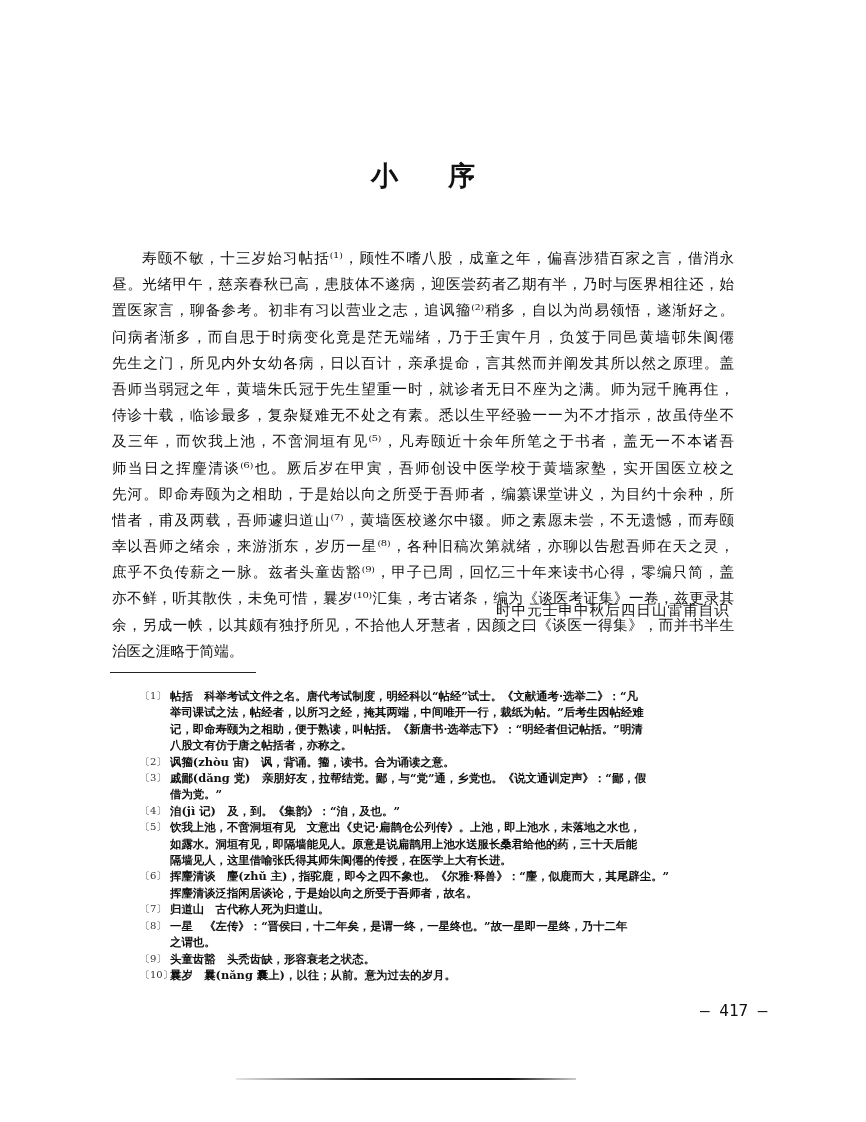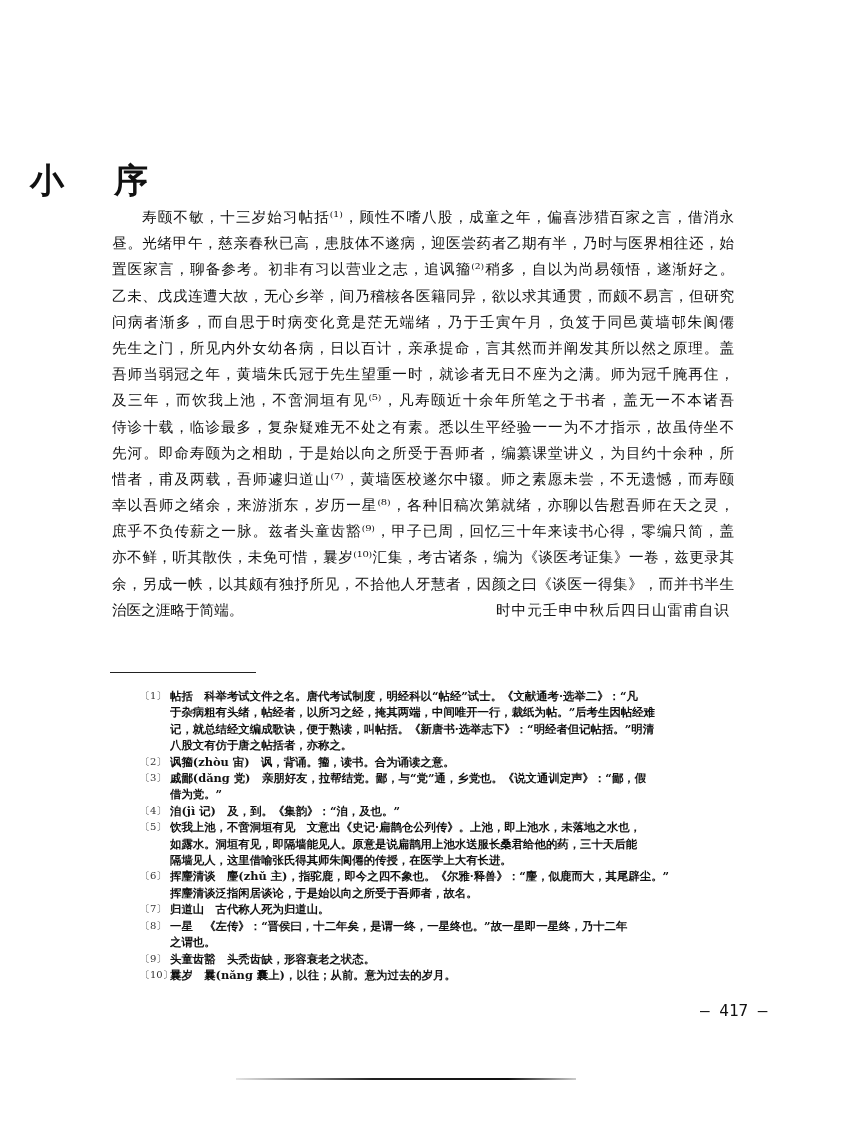--- a/index.html
+++ b/index.html
@@ -1,25 +1,25 @@
 <!DOCTYPE html>
 <html><head>
 <meta charset="utf-8">
 <style>
   html, body { margin: 0; padding: 0; background: #ffffff; }
   body { width: 866px; height: 1122px; position: relative; overflow: hidden;
          font-family: "DejaVu Serif", "Liberation Serif", serif; color: #111; }
-  .title { position: absolute; top: 158px; left: 0; width: 866px; 
-           font-family: "DejaVu Sans", sans-serif; font-size: 34px; font-weight: bold;
+  .title { position: absolute; top: 158px; left: 0; width: 866px; text-align: center;
+           font-family: "DejaVu Sans", sans-serif; font-size: 27px; font-weight: bold;
            letter-spacing: 50px; padding-left: 30px; box-sizing: border-box; }
   .body-text { position: absolute; top: 204px; left: 112px; width: 622px;
                font-size: 14.6px; line-height: 26.2px; text-align: justify; }
   .body-line { display: block; white-space: nowrap; overflow: hidden; height: 26.2px;
                text-align-last: justify; }
-  .body-line.indent { padding-left: 30px; }
+  .body-line.indent { padding-left: 30px; margin-top: 41px; }
   .body-line.last { text-align-last: left; }
   .signature { position: absolute; top: 601px; left: 462px; font-size: 14.6px;
                letter-spacing: 1px; margin-left: 34px; }
   .rule { position: absolute; top: 672px; left: 110px; width: 146px; height: 1px;
           background: #222; }
   .notes { position: absolute; top: 688px; left: 140px; width: 622px;
            font-size: 11.4px; line-height: 16.4px; }
   .note { display: flex; }
   .note-num { width: 30px; flex: none; font-size: 10px; color: #333; }
   .note-lines { flex: 1; font-weight: bold; }
@@ -31,46 +31,46 @@
 </style>
 </head>
 <body>
 
 <div class="title">小序</div>
 
 <div class="body-text" id="body">
     <span class="body-line indent">寿颐不敏，十三岁始习帖括⁽¹⁾，顾性不嗜八股，成童之年，偏喜涉猎百家之言，借消永</span>
     <span class="body-line">昼。光绪甲午，慈亲春秋已高，患肢体不遂病，迎医尝药者乙期有半，乃时与医界相往还，始</span>
     <span class="body-line">置医家言，聊备参考。初非有习以营业之志，追讽籀⁽²⁾稍多，自以为尚易领悟，遂渐好之。</span>
-    <span class="body-line">乙未、戊戌连遭大故，无心乡举，间乃稽核各医籍同异，欲以求其通贯，而颇不易言，但研究</span>
     <span class="body-line">问病者渐多，而自思于时病变化竟是茫无端绪，乃于壬寅午月，负笈于同邑黄墙邨朱阆僊</span>
     <span class="body-line">先生之门，所见内外女幼各病，日以百计，亲承提命，言其然而并阐发其所以然之原理。盖</span>
     <span class="body-line">吾师当弱冠之年，黄墙朱氏冠于先生望重一时，就诊者无日不座为之满。师为冠千腌再住，</span>
+    <span class="body-line">侍诊十载，临诊最多，复杂疑难无不处之有素。悉以生平经验一一为不才指示，故虽侍坐不</span>
     <span class="body-line">及三年，而饮我上池，不啻洞垣有见⁽⁵⁾，凡寿颐近十余年所笔之于书者，盖无一不本诸吾</span>
-    <span class="body-line">侍诊十载，临诊最多，复杂疑难无不处之有素。悉以生平经验一一为不才指示，故虽侍坐不</span>
+    <span class="body-line">师当日之挥麈清谈⁽⁶⁾也。厥后岁在甲寅，吾师创设中医学校于黄墙家塾，实开国医立校之</span>
     <span class="body-line">先河。即命寿颐为之相助，于是始以向之所受于吾师者，编纂课堂讲义，为目约十余种，所</span>
     <span class="body-line">惜者，甫及两载，吾师遽归道山⁽⁷⁾，黄墙医校遂尔中辍。师之素愿未尝，不无遗憾，而寿颐</span>
     <span class="body-line">幸以吾师之绪余，来游浙东，岁历一星⁽⁸⁾，各种旧稿次第就绪，亦聊以告慰吾师在天之灵，</span>
     <span class="body-line">庶乎不负传薪之一脉。兹者头童齿豁⁽⁹⁾，甲子已周，回忆三十年来读书心得，零编只简，盖</span>
     <span class="body-line">亦不鲜，听其散佚，未免可惜，曩岁⁽¹⁰⁾汇集，考古诸条，编为《谈医考证集》一卷，兹更录其</span>
     <span class="body-line">余，另成一帙，以其颇有独抒所见，不拾他人牙慧者，因颜之曰《谈医一得集》，而并书半生</span>
     <span class="body-line last">治医之涯略于简端。</span>
   </div>
 
 <div class="signature">时中元壬申中秋后四日山雷甫自识</div>
 
 <div class="rule"></div>
 
 <div class="notes" id="notes">
     <div class="note">
       <span class="note-num">〔1〕</span>
       <div class="note-lines">
         <span class="note-line">帖括　科举考试文件之名。唐代考试制度，明经科以“帖经”试士。《文献通考·选举二》：“凡</span>
-        <span class="note-line">于杂病粗有头绪，帖经者，以所习之经，掩其两端，中间唯开一行，裁纸为帖。”后考生因帖经难</span>
-        <span class="note-line">记，就总结经文编成歌诀，便于熟读，叫帖括。《新唐书·选举志下》：“明经者但记帖括。”明清</span>
+        <span class="note-line">举司课试之法，帖经者，以所习之经，掩其两端，中间唯开一行，裁纸为帖。”后考生因帖经难</span>
+        <span class="note-line">记，即命寿颐为之相助，便于熟读，叫帖括。《新唐书·选举志下》：“明经者但记帖括。”明清</span>
         <span class="note-line">八股文有仿于唐之帖括者，亦称之。</span>
       </div>
     </div>
     <div class="note">
       <span class="note-num">〔2〕</span>
       <div class="note-lines">
         <span class="note-line">讽籀(zhòu 宙)　讽，背诵。籀，读书。合为诵读之意。</span>
       </div>
     </div>
     <div class="note">

